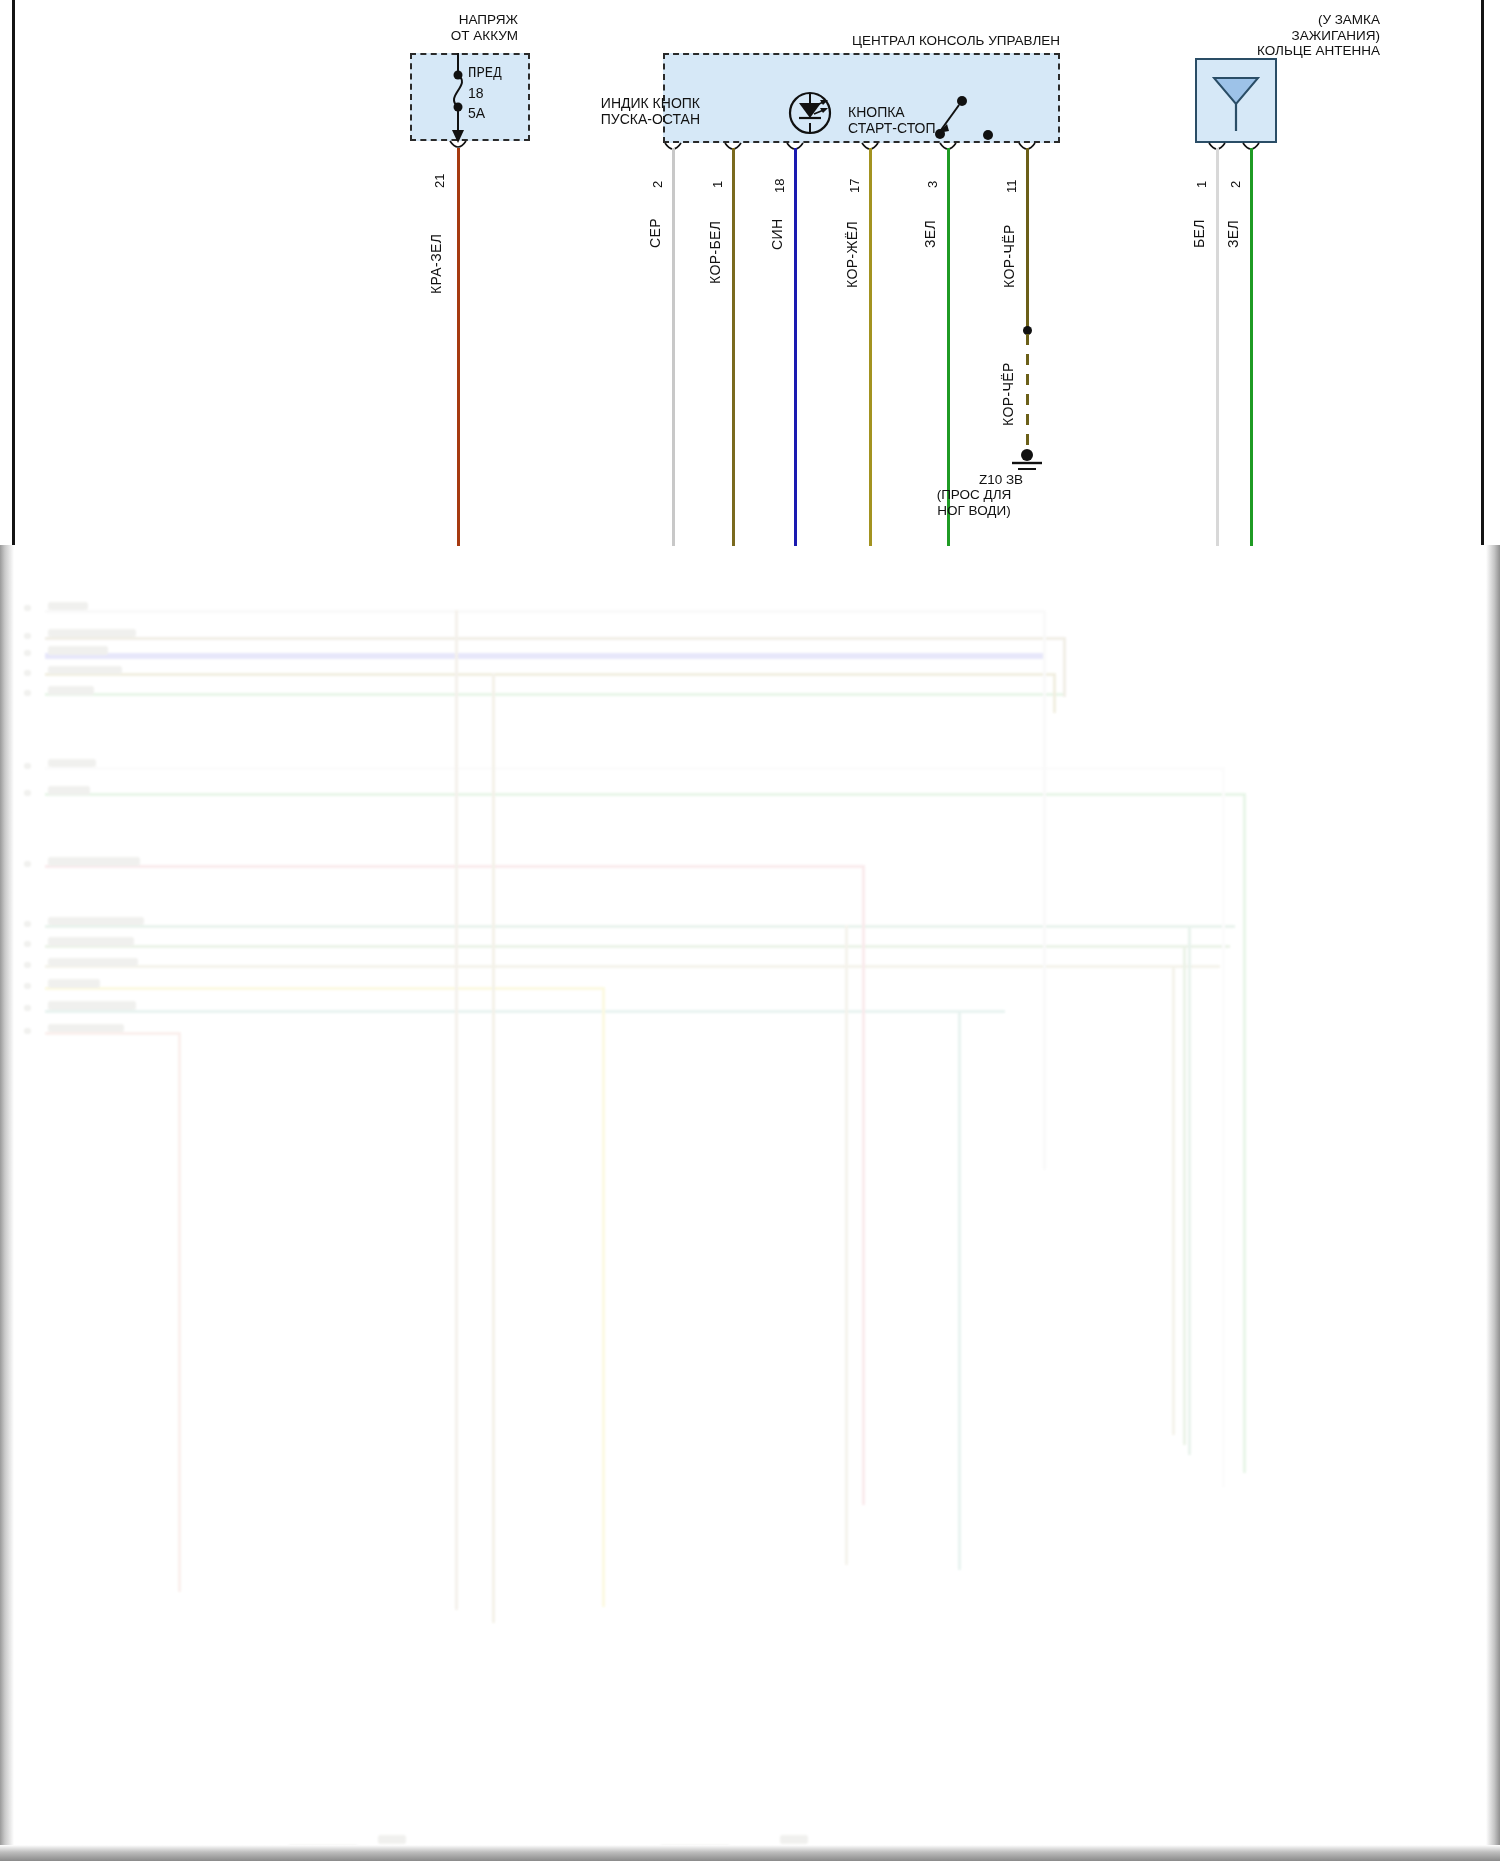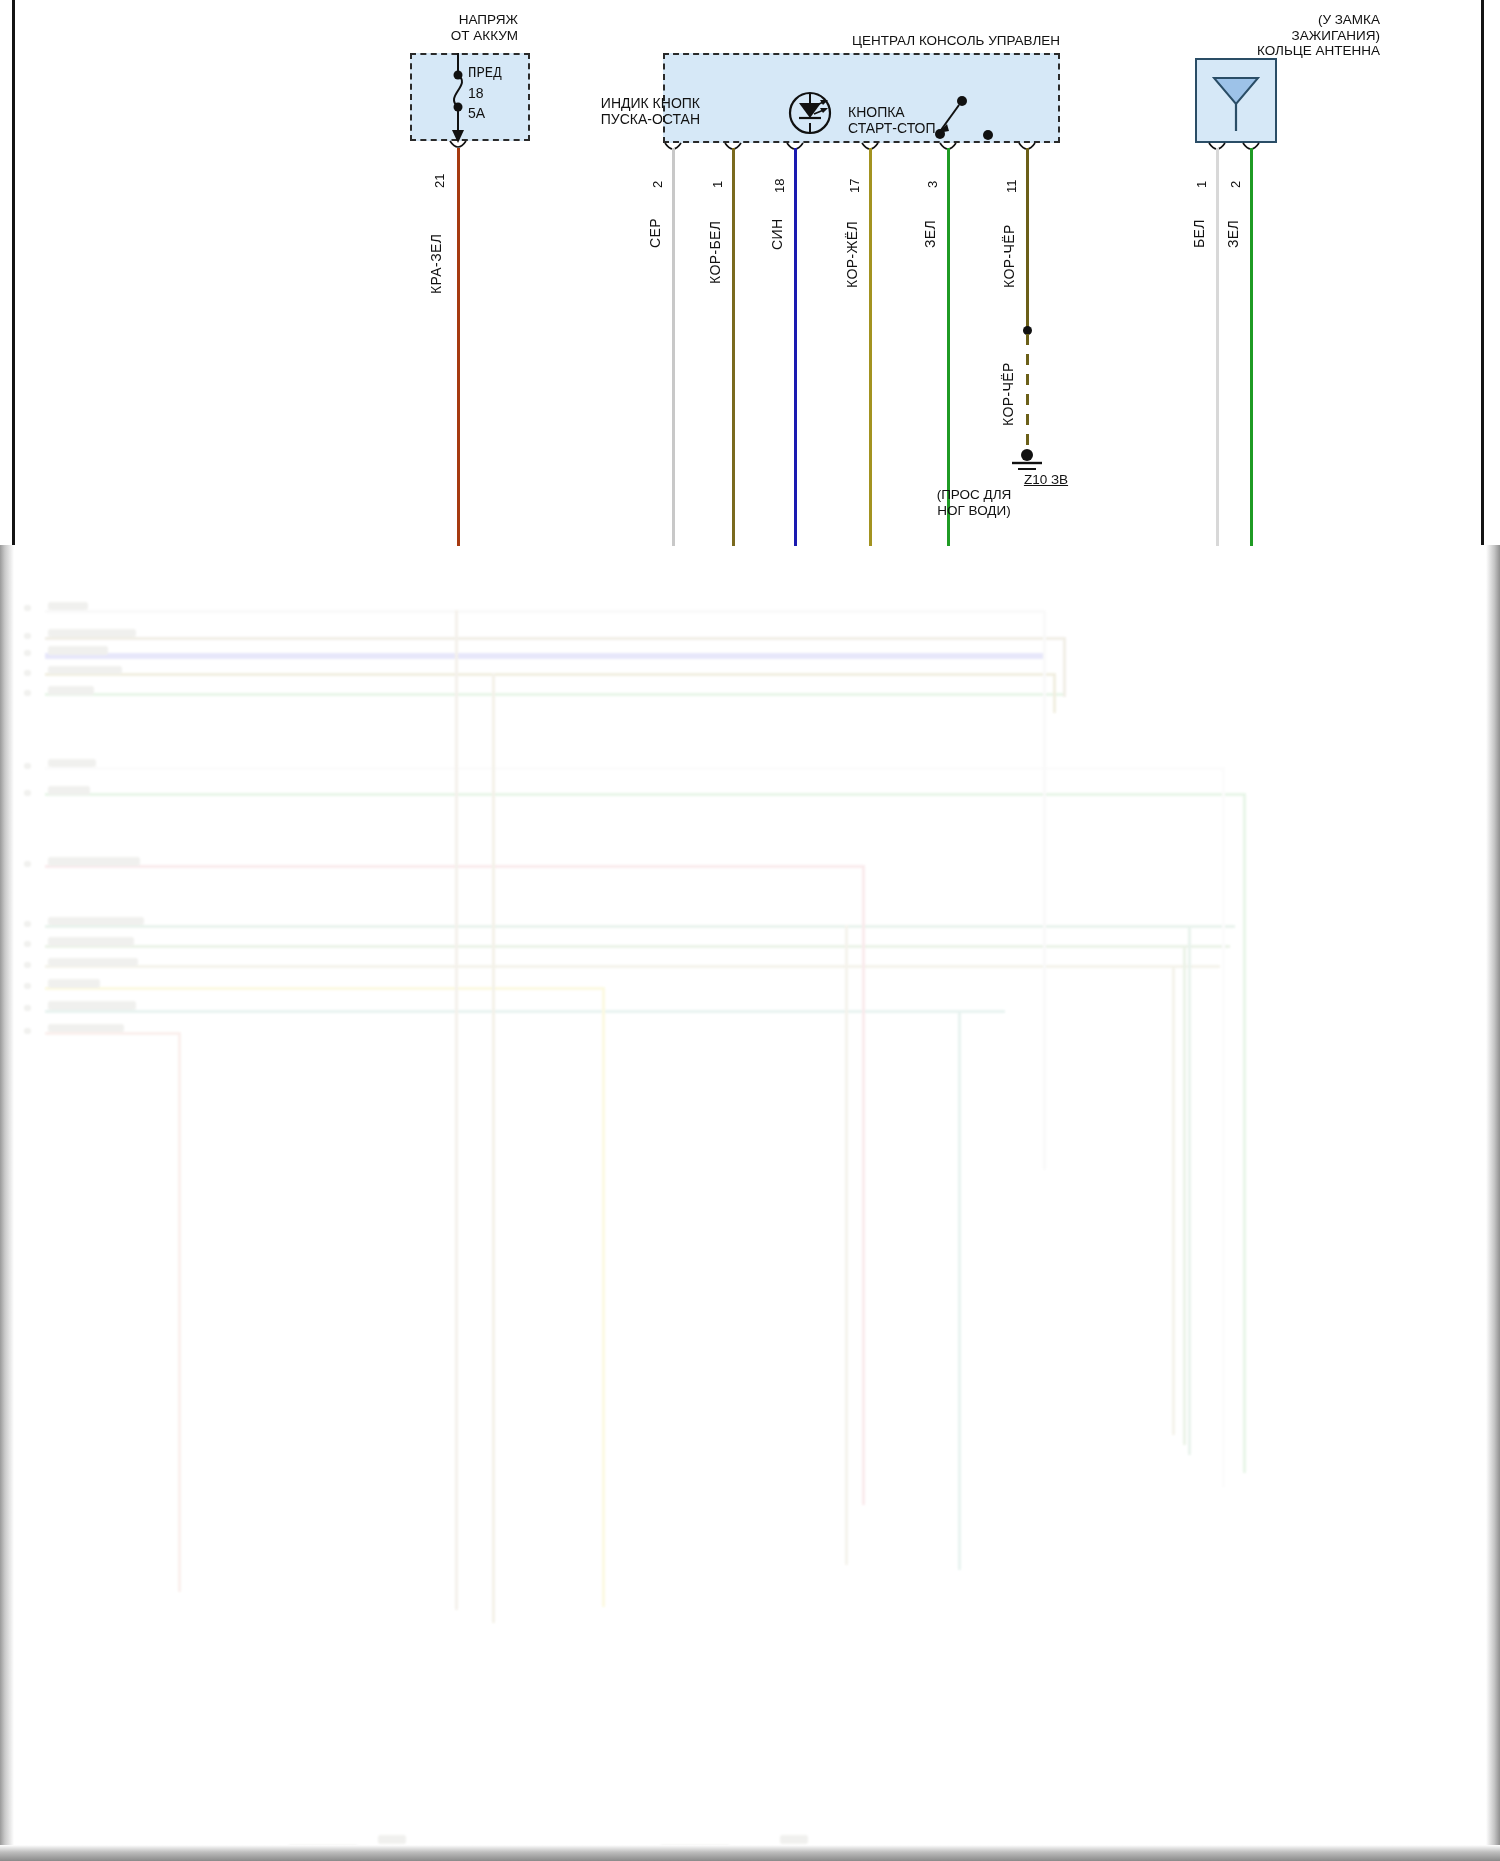--- a/index.html
+++ b/index.html
@@ -227,21 +227,21 @@
     <div class="dot" style="left:1023px;top:326px;"></div>
     <div style="position:absolute;left:1026px;top:334px;width:3px;height:120px;
                 background:repeating-linear-gradient(to bottom,#6b5f18 0 11px,transparent 11px 20px);"></div>
     <div class="wlbl" style="left:1016px;top:410px;">КОР-ЧЁР</div>
 
     <svg class="ov" width="1500" height="560">
       <circle cx="1027" cy="455" r="6" fill="#111"></circle>
       <line x1="1012" y1="463" x2="1042" y2="463" stroke="#111" stroke-width="2.4"></line>
       <line x1="1018" y1="469" x2="1036" y2="469" stroke="#111" stroke-width="2"></line>
     </svg>
-    <div class="gndlbl" style="left:976px;top:472px;width:140px;text-decoration:underline;">Z10 ЗВ</div>
+    <div class="gndlbl" style="left:931px;top:472px;width:140px;">Z10 ЗВ</div>
     <div class="gndlbl" style="left:894px;top:487px;width:160px;">(ПРОС ДЛЯ
 НОГ ВОДИ)</div>
 
     <div class="cap c" style="left:1150px;top:12px;width:230px;">(У ЗАМКА
 ЗАЖИГАНИЯ)
 КОЛЬЦЕ АНТЕННА</div>
 
     <div class="solidbox" style="left:1195px;top:58px;width:82px;height:85px;"></div>
 
     <svg class="ov" width="1500" height="560">

